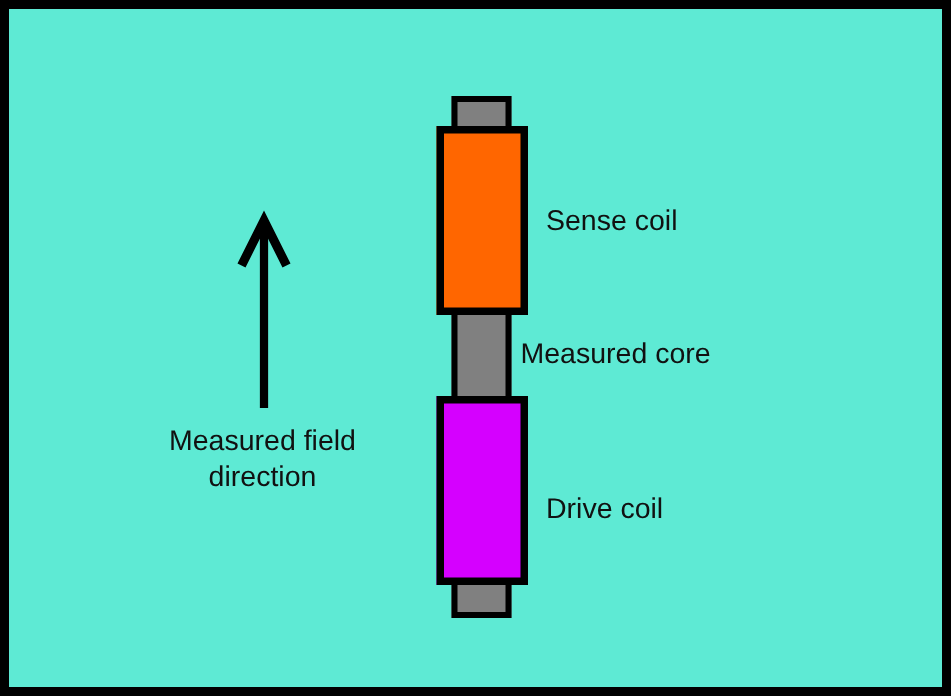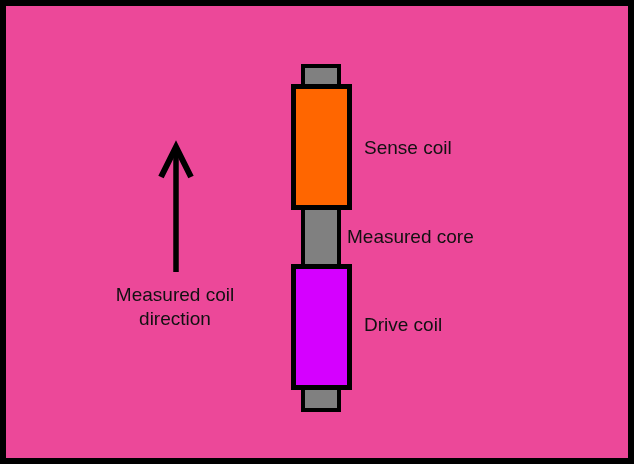--- a/index.html
+++ b/index.html
@@ -40,21 +40,21 @@
   .coil.drive { top: 258px; }
 
   .label {
     font-size: 19px;
     line-height: 22px;
     white-space: nowrap;
     z-index: 3;
   }
   .label.sense-label     { left: 358px; top: 131px; }
   .label.core-label      { left: 341px; top: 220px; }
-  .label.drive-label     { left: 358px; top: 308px; }
+  .label.drive-label     { left: 358px; top: 323px; }
 
   .field-label {
     left: 89px;
     top: 277px;
     width: 160px;
     text-align: center;
     font-size: 19px;
     line-height: 24px;
     white-space: normal;
     z-index: 3;
@@ -69,35 +69,35 @@
   }
   .arrow-svg path {
     fill: none;
     stroke-linecap: butt;
     stroke-linejoin: miter;
   }
 </style>
 </head>
 <body>
 
-<div class="frame" style="background-color: #ec4899; border-color: rgb(0, 0, 0);">
+<div class="frame" style="background-color: #5eead4; border-color: rgb(0, 0, 0);">
 
   <div class="abs core-column" style="background-color: rgb(128, 128, 128); border-color: rgb(0, 0, 0);"></div>
 
   <div class="abs coil sense" style="background-color: rgb(255, 102, 0); border-color: rgb(0, 0, 0);"></div>
 
   <div class="abs coil drive" style="background-color: rgb(213, 0, 255); border-color: rgb(0, 0, 0);"></div>
 
   <div class="abs label sense-label" style="color: rgb(17, 17, 17);">Sense coil</div>
 
   <div class="abs label core-label" style="color: rgb(17, 17, 17);">Measured core</div>
 
   <div class="abs label drive-label" style="color: rgb(17, 17, 17);">Drive coil</div>
 
-  <div class="abs field-label" style="color: rgb(17, 17, 17);">Measured coil direction</div>
+  <div class="abs field-label" style="color: rgb(17, 17, 17);">Measured field direction</div>
 
   <svg class="abs arrow-svg" viewBox="0 0 60 145" xmlns="http://www.w3.org/2000/svg">
     <g style="stroke: rgb(0, 0, 0);">
       <path d="M30,138 L30,14" stroke-width="5.5"></path>
       <path d="M15,43 L30,13 L45,43" stroke-width="6"></path>
     </g>
   </svg>
 
 </div>
 

